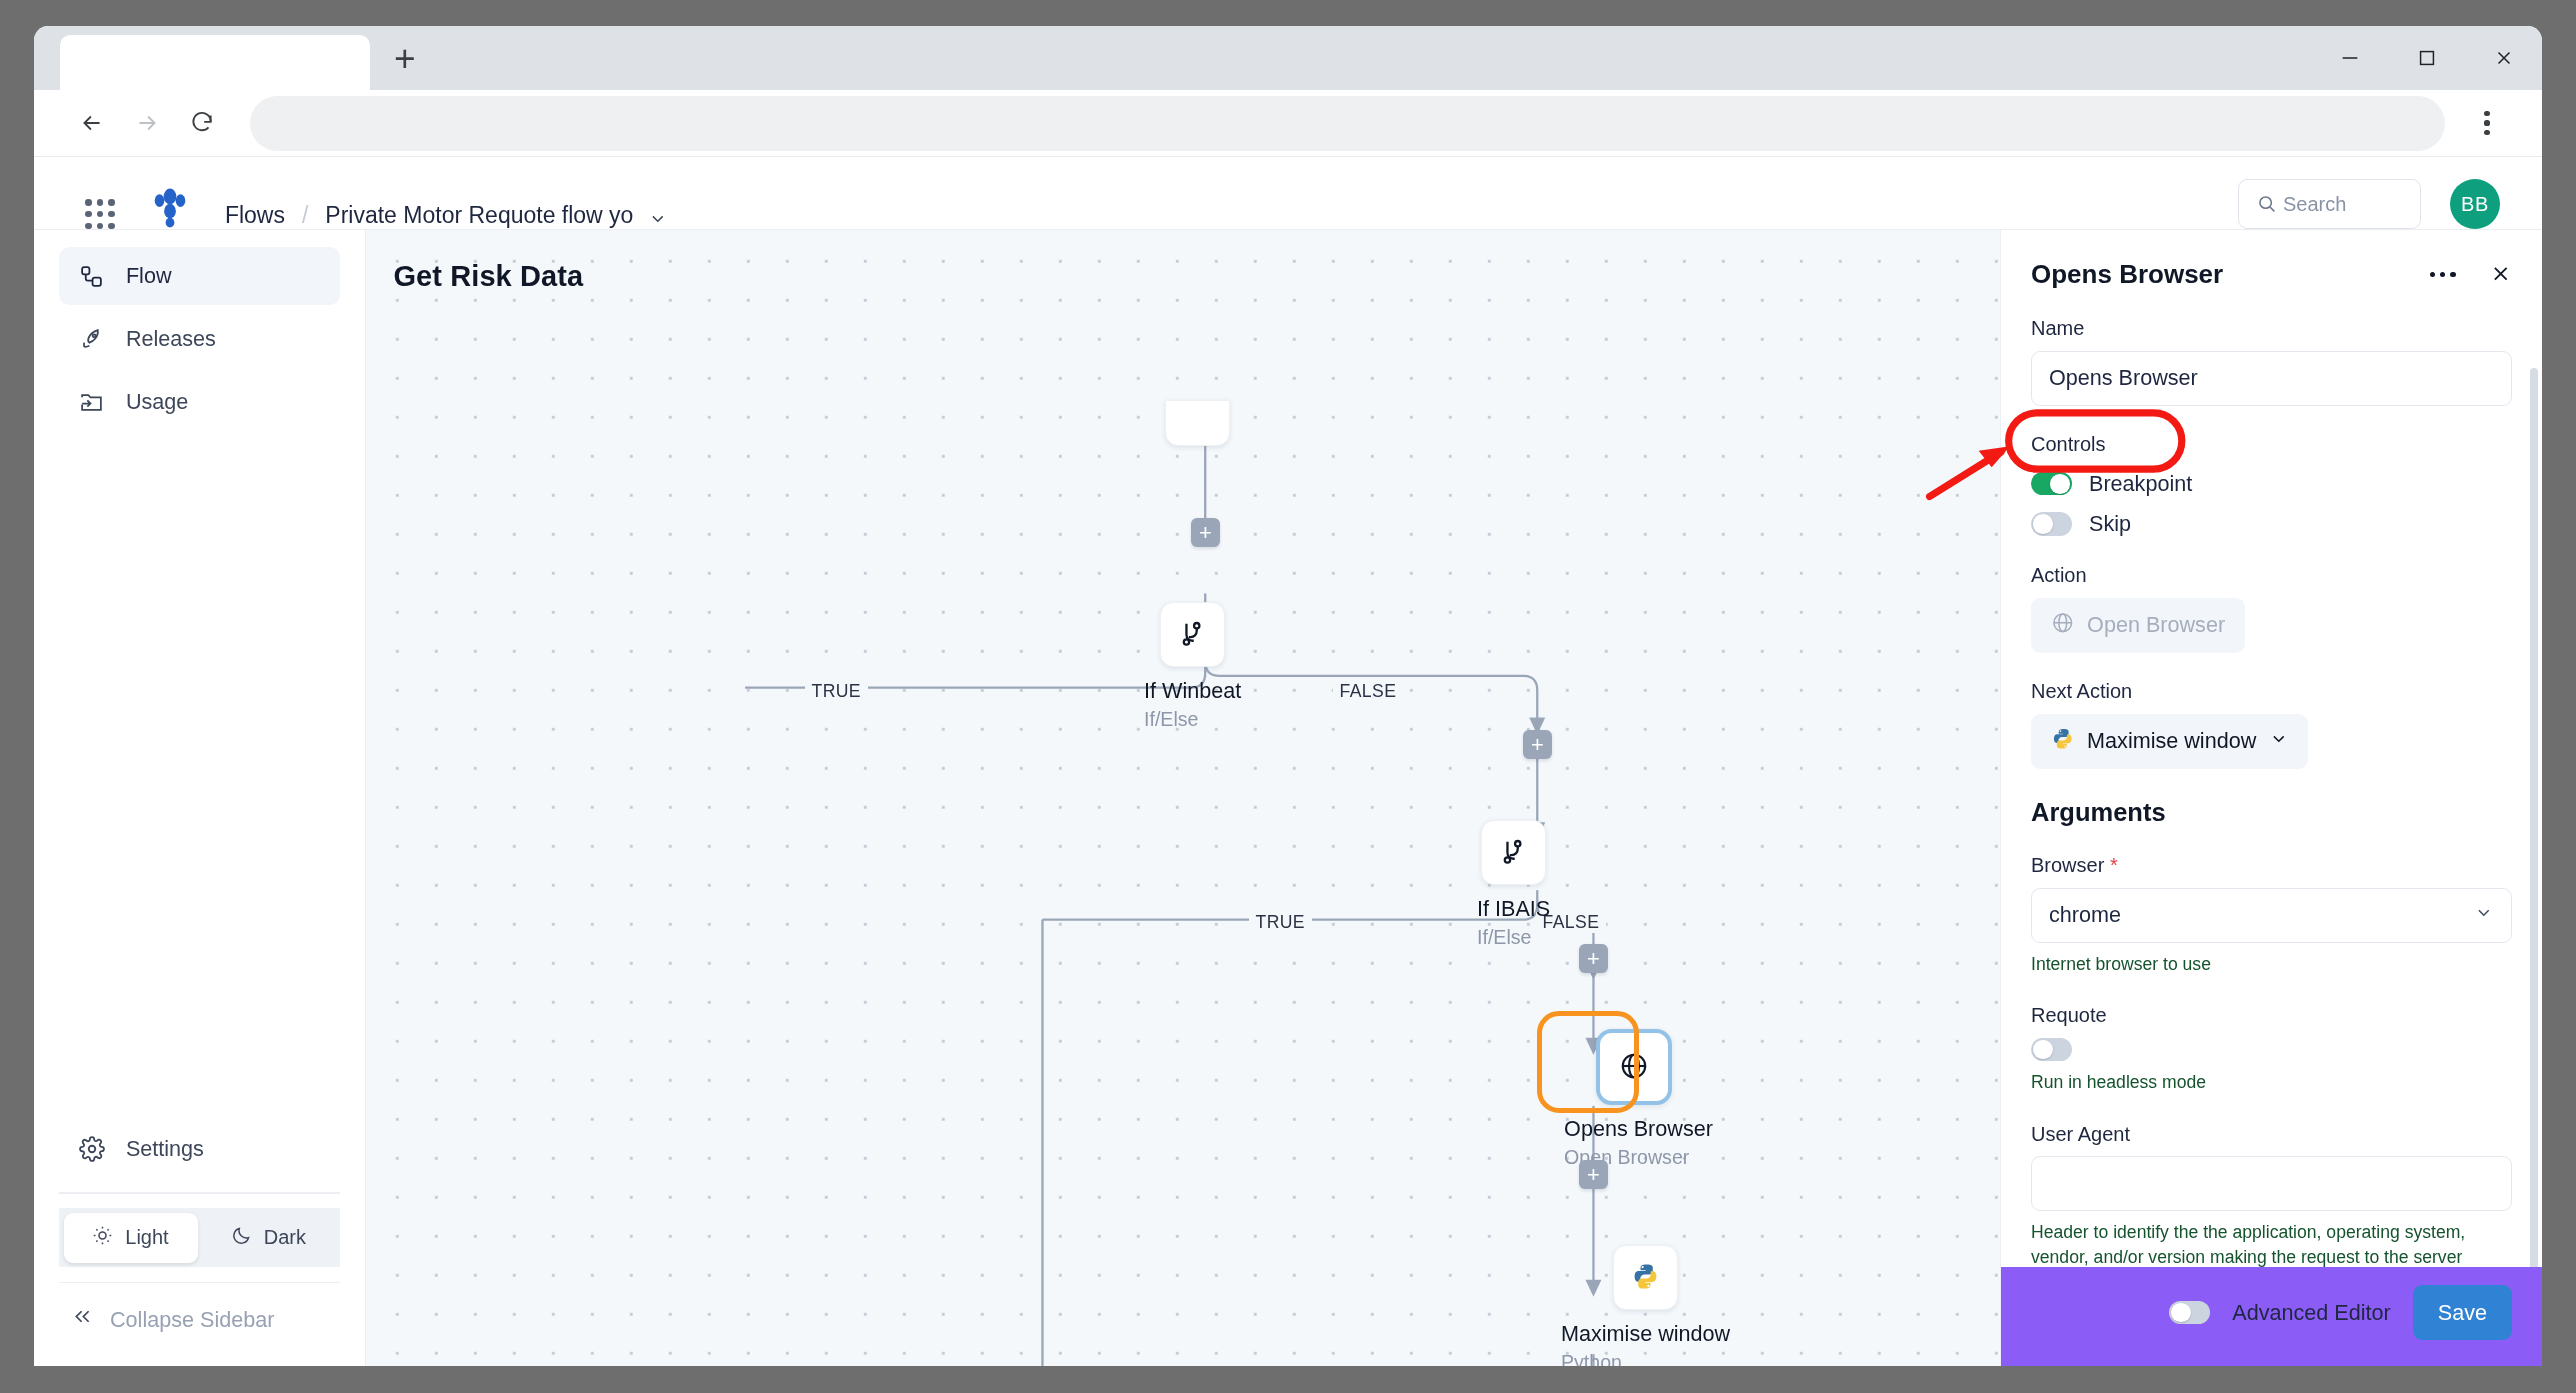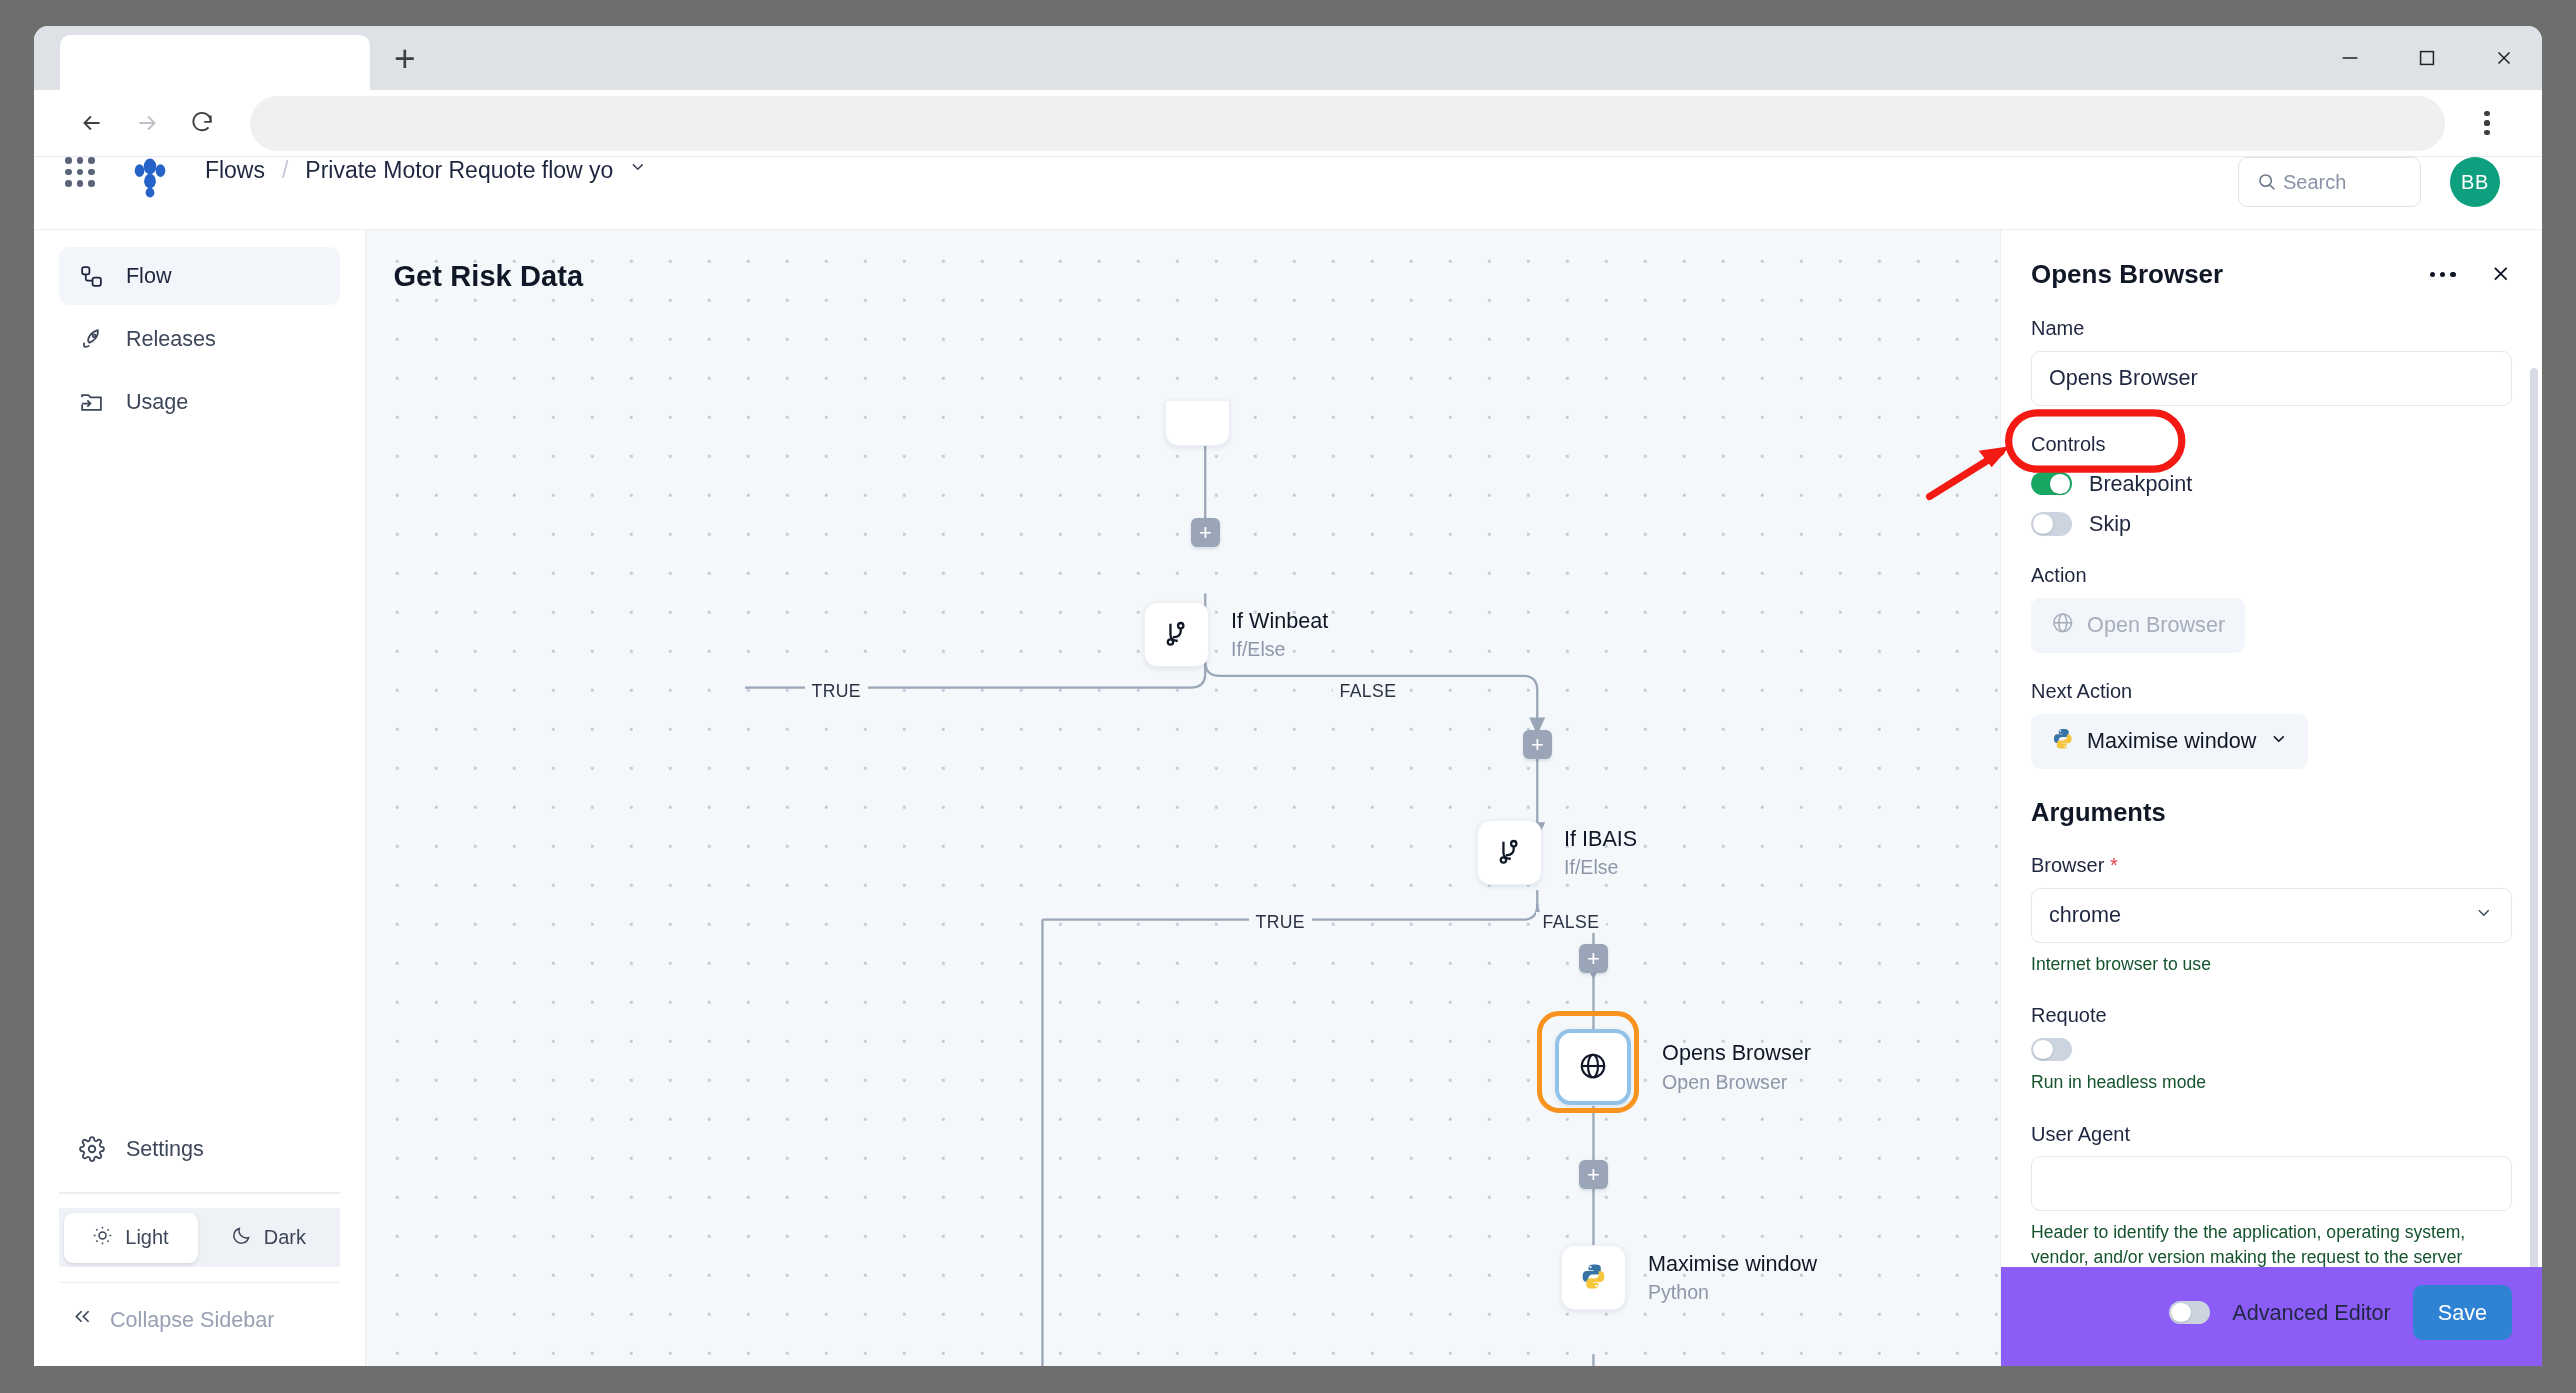--- a/index.html
+++ b/index.html
@@ -64,21 +64,21 @@
     justify-content: center; flex-direction: column; gap: 4.6px;
   }
   .kebab-browser i { width: 5.2px; height: 5.2px; border-radius: 50%; background: #3c4043; display: block; }
 
   
   #app { flex: 1; display: flex; flex-direction: column; background: #fff; min-height: 0; }
 
   
   .appheader {
     height: 73px; flex: none; background: #ffffff;
-    display: flex; align-items: flex-start; padding: 0 42px 0 31px;
+    display: flex; align-items: flex-end; padding: 0 42px 0 51px;
     border-bottom: 1.3px solid #eceef1;
   }
   .grid-icon { display: grid; grid-template-columns: repeat(3, 6.5px); gap: 5.2px; margin-right: 34px; }
   .grid-icon i { width: 6.5px; height: 6.5px; border-radius: 50%; background: #5b6477; display: block; }
   .brand-logo { width: 42px; height: 42px; margin-right: 34px; position: relative; }
   .crumb { font-size: 23px; color: #1f2740; }
   .crumb-sep { font-size: 23px; color: #c4cad6; margin: 0 17px; }
   .crumb-current { font-size: 23px; color: #1f2740; }
   .crumb-caret { margin-left: 14.4px; color: #3d4759; display: flex; align-items: center; }
   .header-right { margin-left: auto; display: flex; align-items: center; gap: 29px; }
@@ -133,21 +133,21 @@
   }
   .canvas-title {
     position: absolute; left: 27.4px; top: 30px; font-size: 29px;
     font-weight: bold; color: #101726; letter-spacing: 0.1px;
   }
 
   
   #flow { position: absolute; left: 0; top: 0; width: 100%; height: 100%; }
 
   
-  .node { position: absolute; display: flex; align-items: center; gap: 22px; }
+  .node { position: absolute; display: flex; align-items: center; gap: 11px; flex-direction: column; }
   .node-box {
     width: 65px; height: 65px; background: #fff; border-radius: 13px;
     display: flex; align-items: center; justify-content: center;
     box-shadow: 0 1.3px 5.2px rgba(20,30,60,.09); border: 0.7px solid #edf0f4;
     flex: none;
   }
   .node-txt { display: flex; flex-direction: column; gap: 3.9px; }
   .node-title { font-size: 21.6px; color: #101726; line-height: 1.22; max-width: 196px; }
   .node-sub { font-size: 19.6px; color: #8e97a9; }
   .node.sel .sel-outer {

